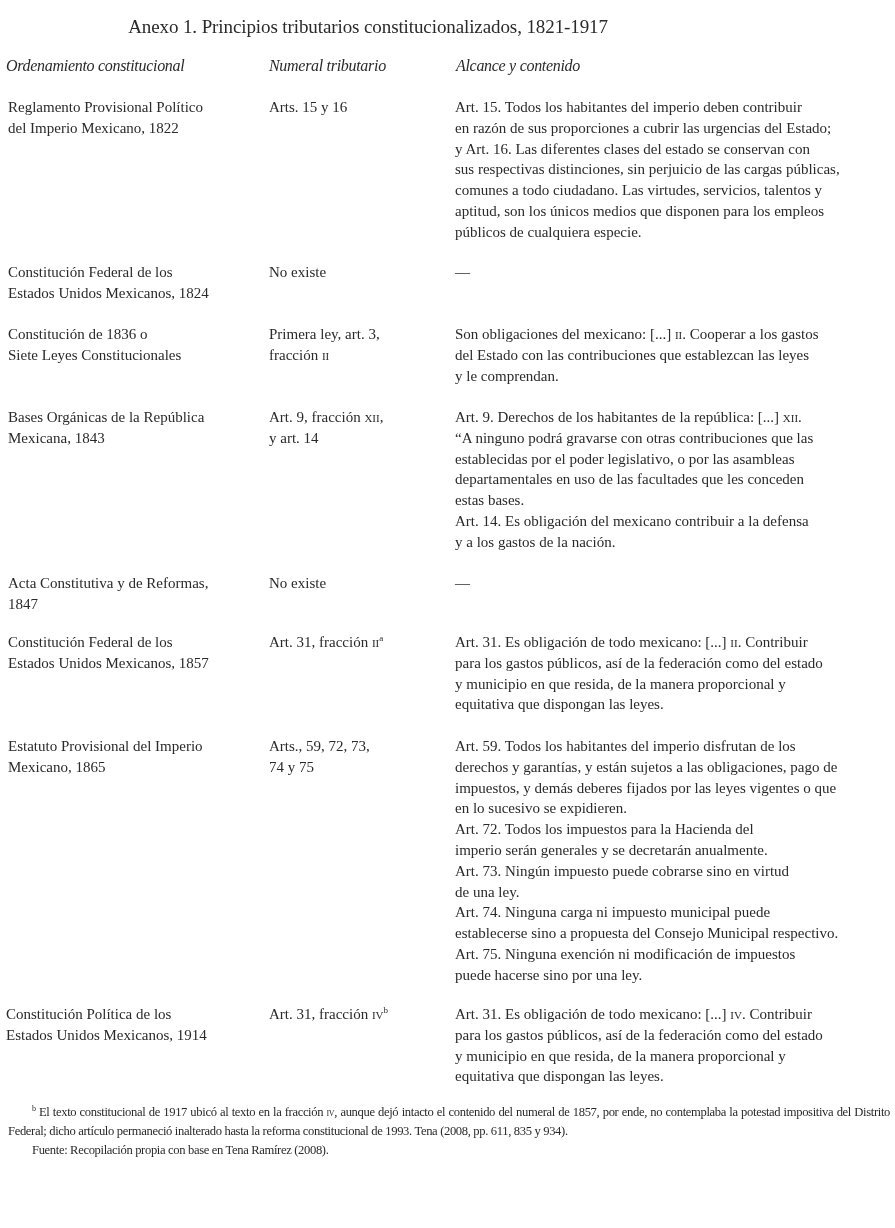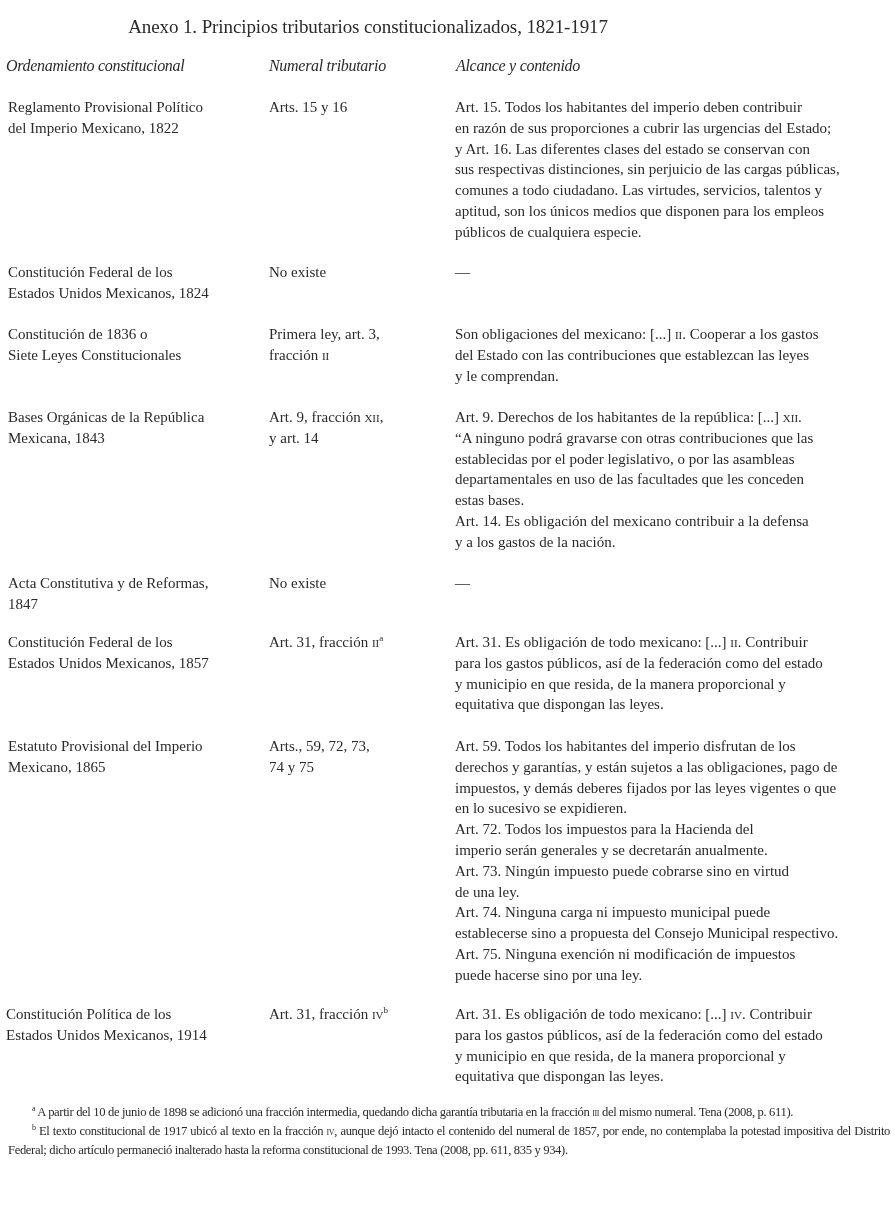--- a/index.html
+++ b/index.html
@@ -169,17 +169,17 @@
     <div class="cell c1" style="left:6px">Constitución Política de los
 Estados Unidos Mexicanos, 1914</div>
     <div class="cell c2"><span>Art. 31, fracción </span><span class="sc">iv</span><sup>b</sup></div>
     <div class="cell c3"><span>Art. 31. Es obligación de todo mexicano: [...] </span><span class="sc">iv</span><span>. Contribuir
 para los gastos públicos, así de la federación como del estado
 y municipio en que resida, de la manera proporcional y
 equitativa que dispongan las leyes.</span></div>
   </div>
 
   <div class="notes">
-    <p class="note"><sup>a</sup><span> A partir del 10 de junio de 1898 se adicionó una fracción intermedia, quedando dicha garantía tributaria en la fracción </span><span class="sc" style="font-size:11px">iii</span><span> del mismo numeral. Tena (2008, p. 611).</span></p>
     <p class="note"><sup>b</sup><span> El texto constitucional de 1917 ubicó al texto en la fracción </span><span class="sc" style="font-size:11px">iv</span><span>, aunque dejó intacto el contenido del numeral de 1857, por ende, no contemplaba la potestad impositiva del Distrito Federal; dicho artículo permaneció inalterado hasta la reforma constitucional de 1993. Tena (2008, pp. 611, 835 y 934).</span></p>
+    <p class="note"><span>Fuente: Recopilación propia con base en Tena Ramírez (2008).</span></p>
   </div>
 
 </div>
 
 </body></html>

